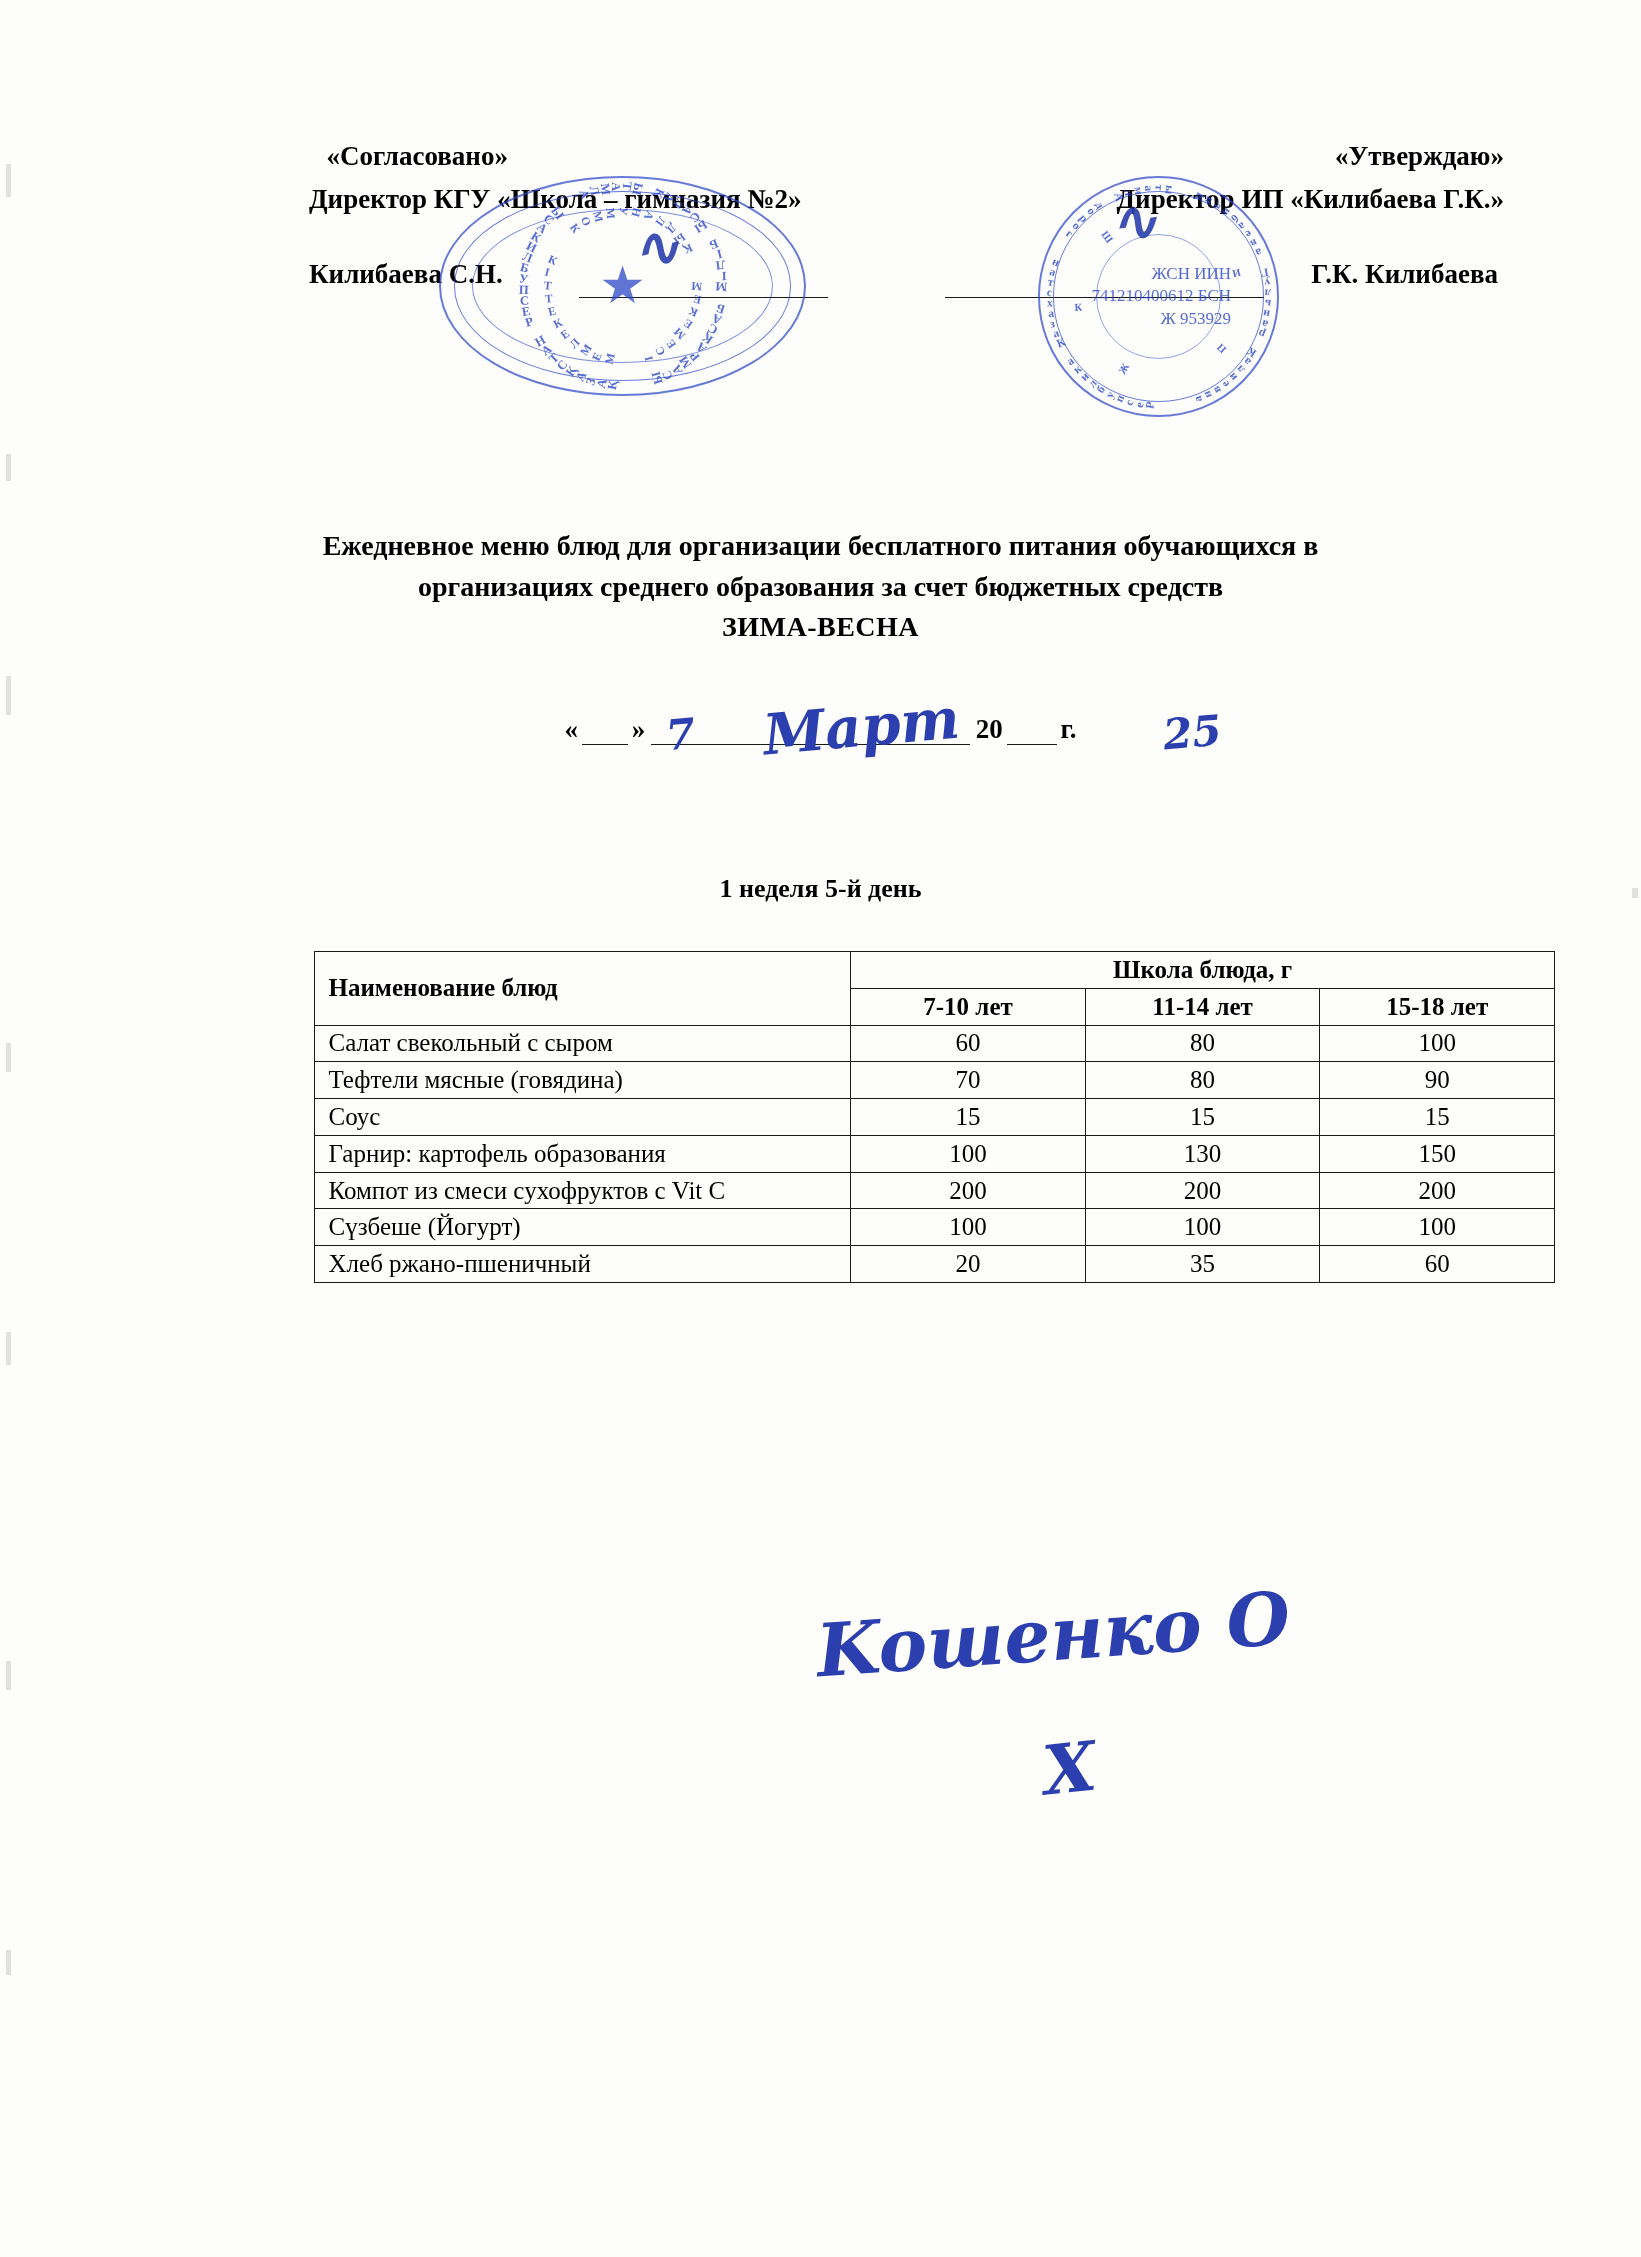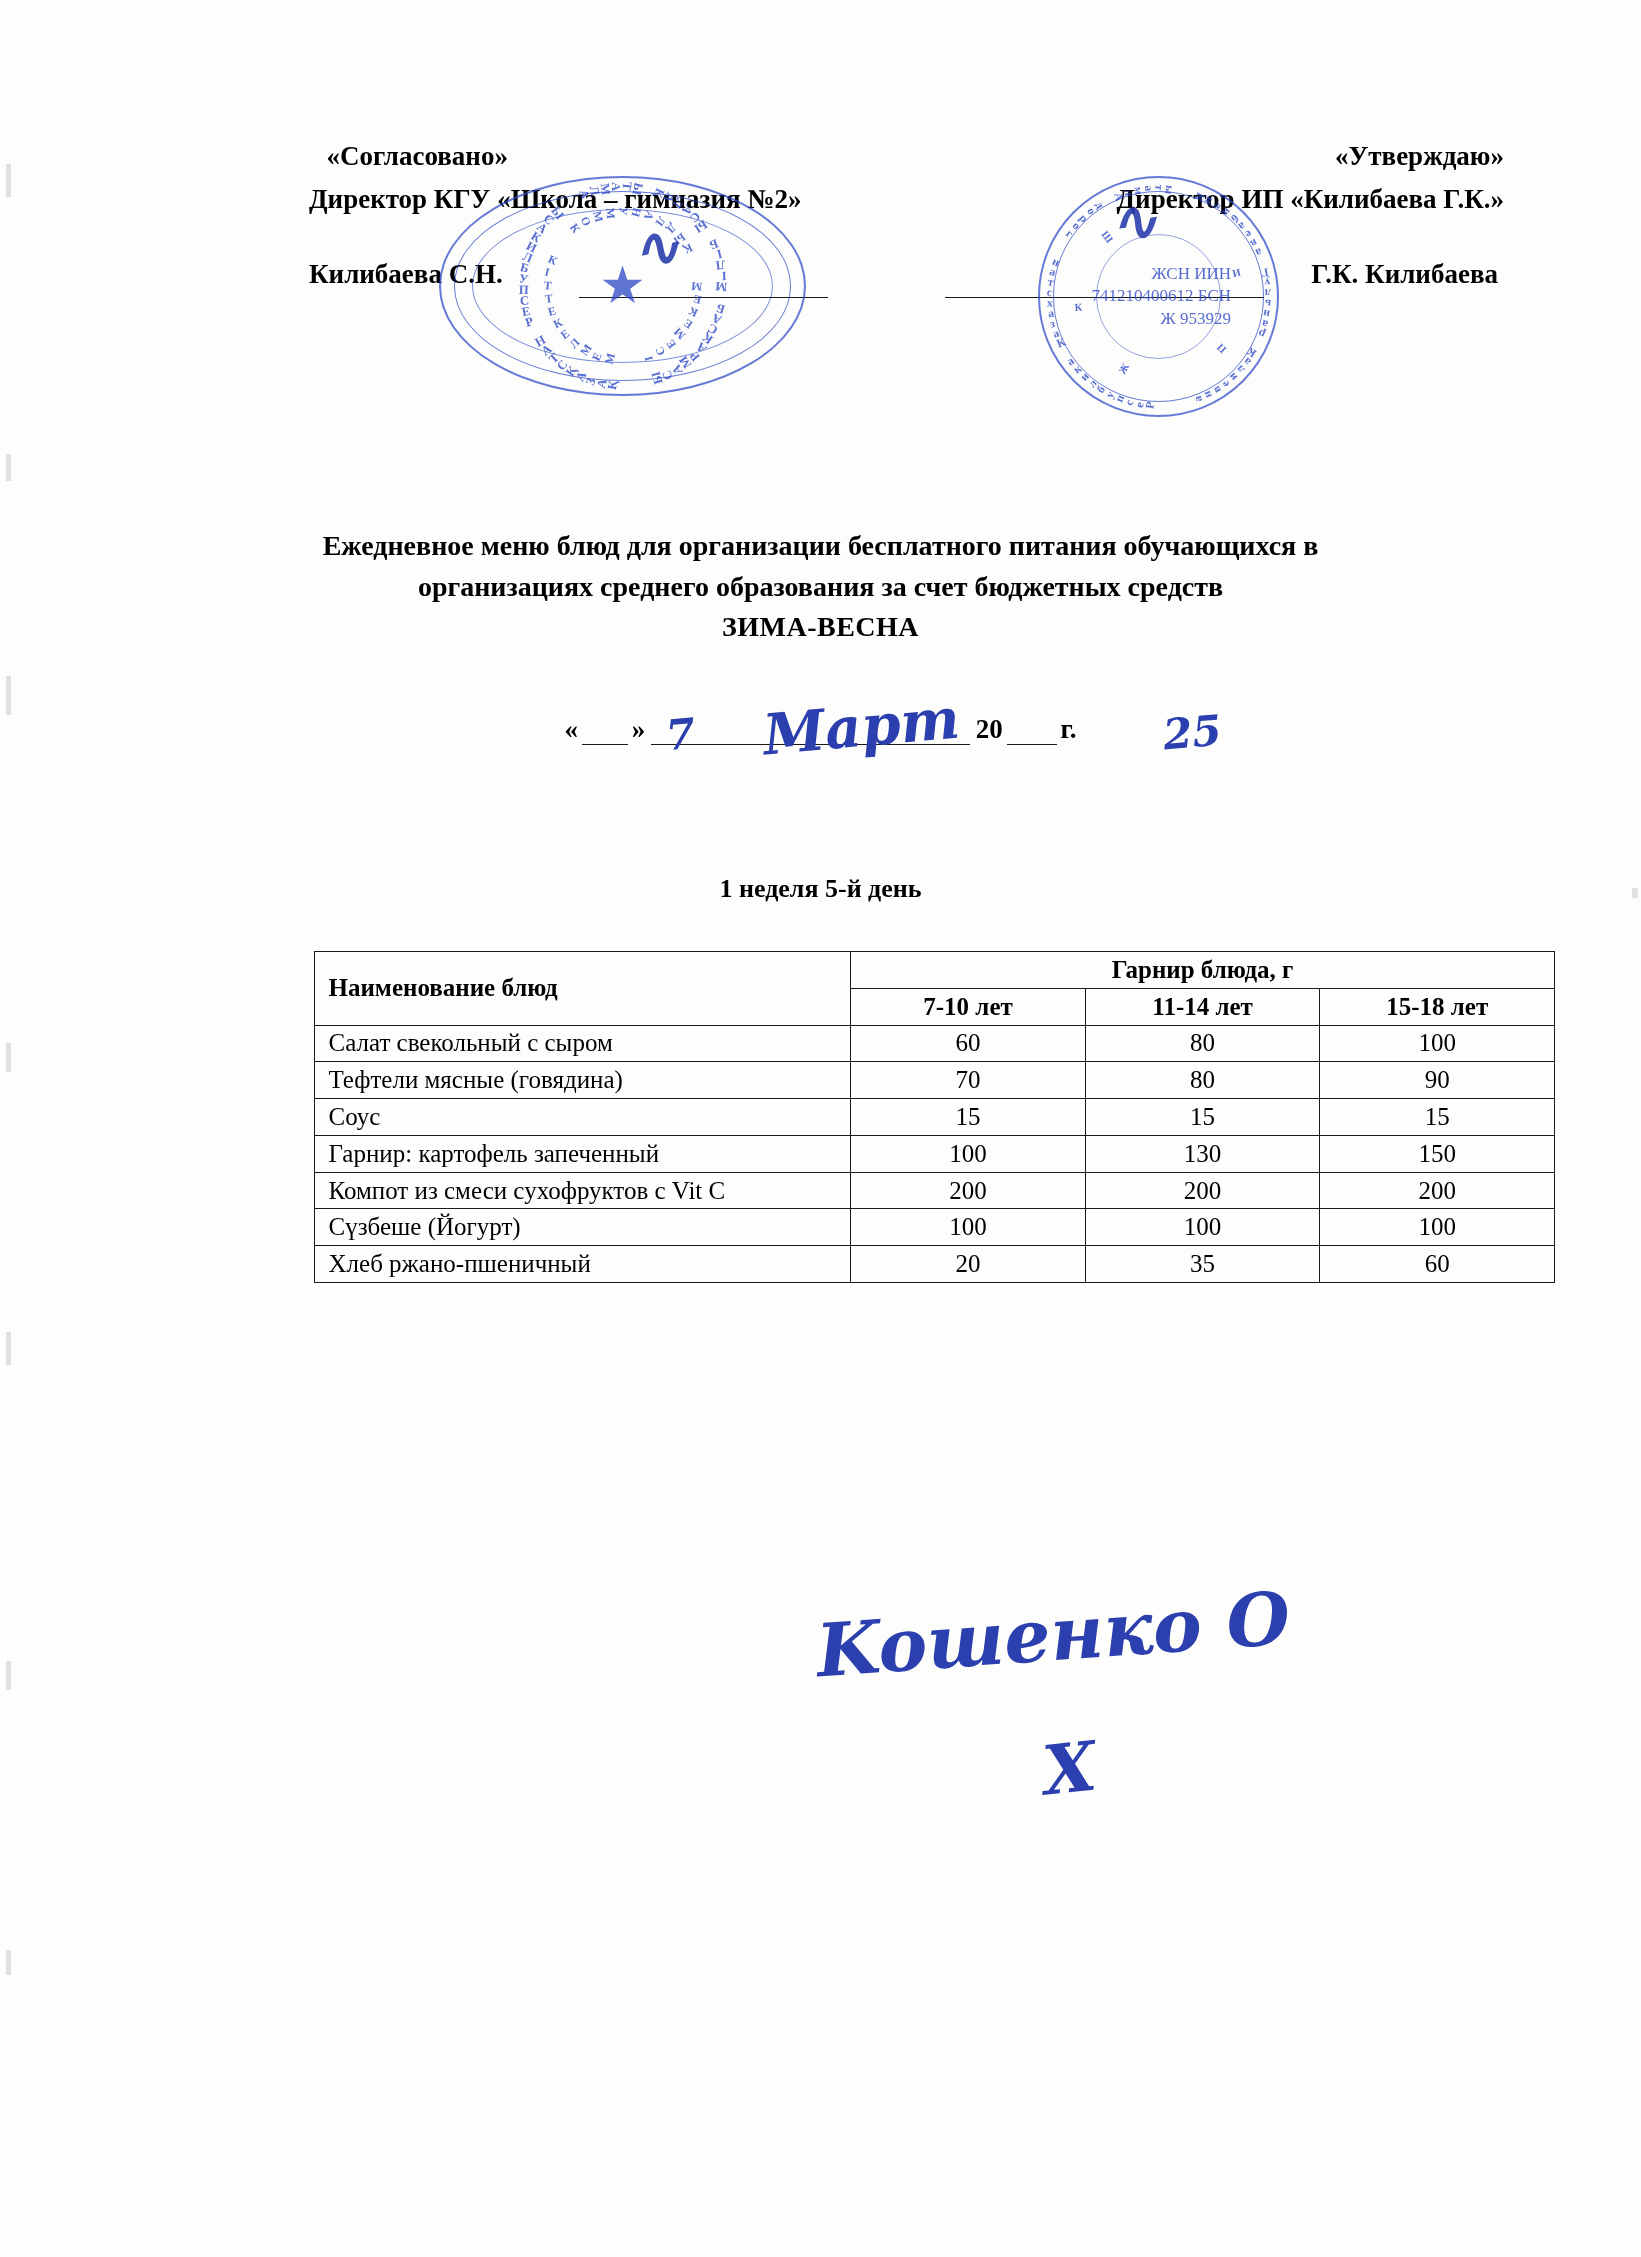--- a/index.html
+++ b/index.html
@@ -493,21 +493,21 @@
   <div class="hand" style="left:666px; top:710px; font-size:42px;">7</div>
   <div class="hand" style="left:763px; top:693px; font-size:56px;">Март</div>
   <div class="hand" style="left:1163px; top:708px; font-size:42px;">25</div>
 
   <div class="week-day">1 неделя 5-й день</div>
 
   <table class="menu">
     <thead>
       <tr>
         <th class="name-col" rowspan="2">Наименование блюд</th>
-        <th colspan="3">Гарнир блюда, г</th>
+        <th colspan="3">Школа блюда, г</th>
       </tr>
       <tr>
         <th>7-10 лет</th>
         <th>11-14 лет</th>
         <th>15-18 лет</th>
       </tr>
     </thead>
     <tbody>
       <tr>
         <td class="dish">Салат свекольный с сыром</td>
@@ -521,21 +521,21 @@
         <td class="num">80</td>
         <td class="num">90</td>
       </tr>
       <tr>
         <td class="dish">Соус</td>
         <td class="num">15</td>
         <td class="num">15</td>
         <td class="num">15</td>
       </tr>
       <tr>
-        <td class="dish">Гарнир: картофель запеченный</td>
+        <td class="dish">Гарнир: картофель образования</td>
         <td class="num">100</td>
         <td class="num">130</td>
         <td class="num">150</td>
       </tr>
       <tr>
         <td class="dish">Компот из смеси сухофруктов с Vit C</td>
         <td class="num">200</td>
         <td class="num">200</td>
         <td class="num">200</td>
       </tr>

